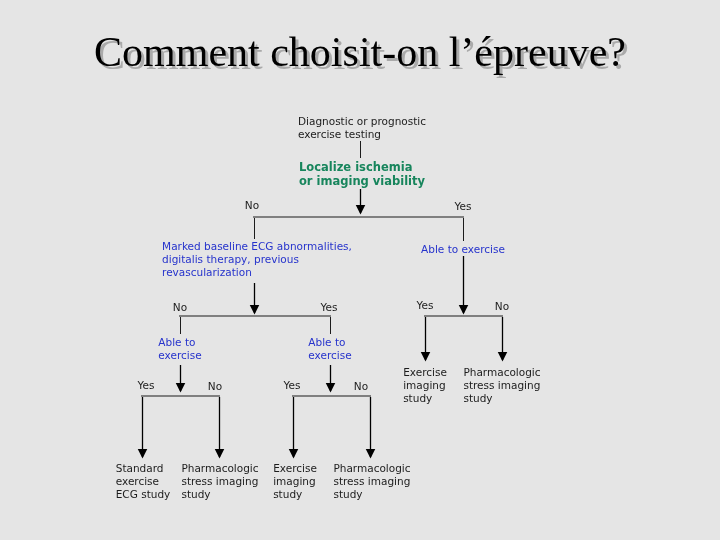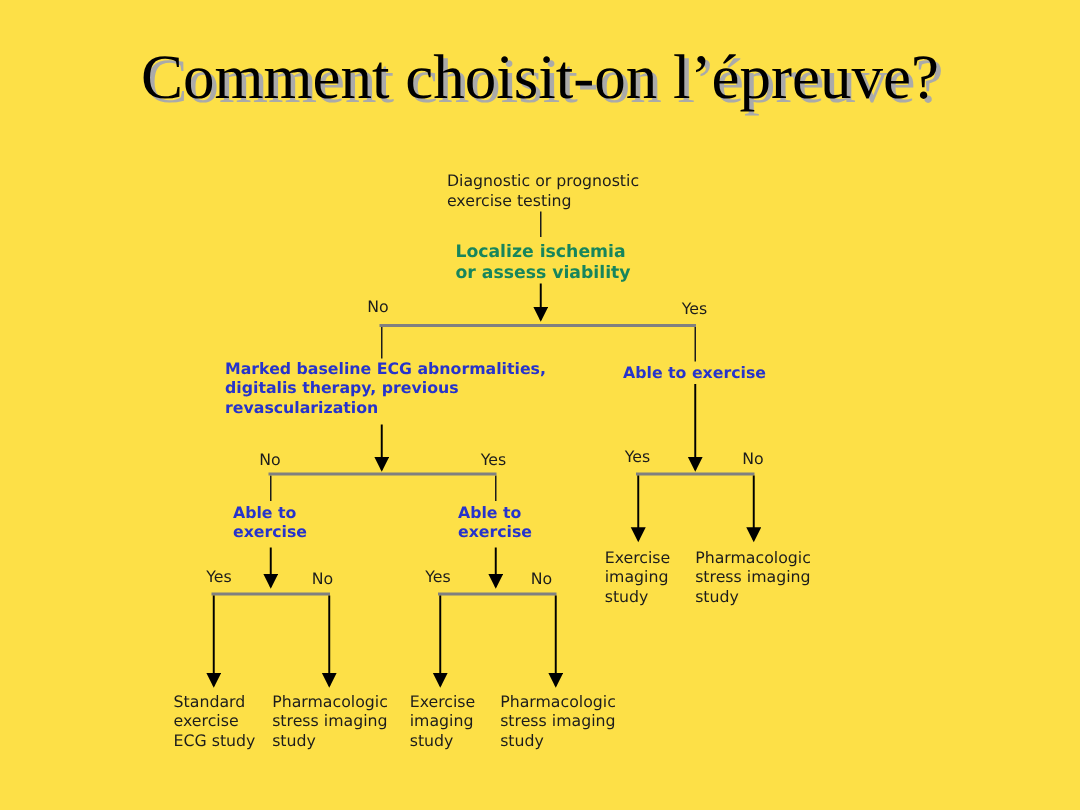--- a/index.html
+++ b/index.html
@@ -1,31 +1,31 @@
 <!DOCTYPE html>
 <html><head>
 <meta charset="utf-8">
 <style>
   html,body{margin:0;padding:0;background:#fff;}
   .slide{
-    position:relative;width:720px;height:540px;background:#fde047;
+    position:relative;width:720px;height:540px;background:#e5e5e5;
     font-family:"DejaVu Sans","Liberation Sans",sans-serif;overflow:hidden;
   }
   .title{
     position:absolute;top:28px;left:0;width:720px;text-align:center;
     font-family:"Liberation Serif","DejaVu Serif",serif;font-weight:normal;
     font-size:42px;line-height:48px;color:#000;margin:0;
     text-shadow:3px 3px 0 #aaaaaa;
   }
   svg.connectors{position:absolute;left:0;top:0;}
   .node{
     position:absolute;transform:translateX(-50%);text-align:left;
     white-space:pre-line;font-size:10.5px;line-height:13px;color:#1c1c1c;
   }
-  .node.blue{color:#2633cc;font-weight:bold;}
+  .node.blue{color:#2633cc;font-weight:normal;}
   .node.green{color:#17855c;font-weight:bold;font-size:11.5px;line-height:14px;}
   .edge-label{
     position:absolute;transform:translateX(-50%);
     font-size:10.5px;line-height:12px;color:#1c1c1c;white-space:nowrap;text-align:center;
   }
 </style>
 </head>
 <body>
 
 <div class="slide">
@@ -67,21 +67,21 @@
       <line x1="219.5" y1="397" x2="219.5" y2="457" marker-end="url(#ah)"></line>
       <line x1="293.5" y1="397" x2="293.5" y2="457" marker-end="url(#ah)"></line>
       <line x1="370.5" y1="397" x2="370.5" y2="457" marker-end="url(#ah)"></line>
     </g>
   </svg>
 
   <div class="node" style="left:362px;top:115px;">Diagnostic or prognostic
 exercise testing</div>
 
   <div class="node green" style="left:362px;top:160px;">Localize ischemia
-or assess viability</div>
+or imaging viability</div>
 
   <div class="node blue" style="left:257px;top:240px;">Marked baseline ECG abnormalities,
 digitalis therapy, previous
 revascularization</div>
 
   <div class="node blue" style="left:463px;top:243px;">Able to exercise</div>
 
   <div class="node blue" style="left:180px;top:336px;">Able to
 exercise</div>
 

